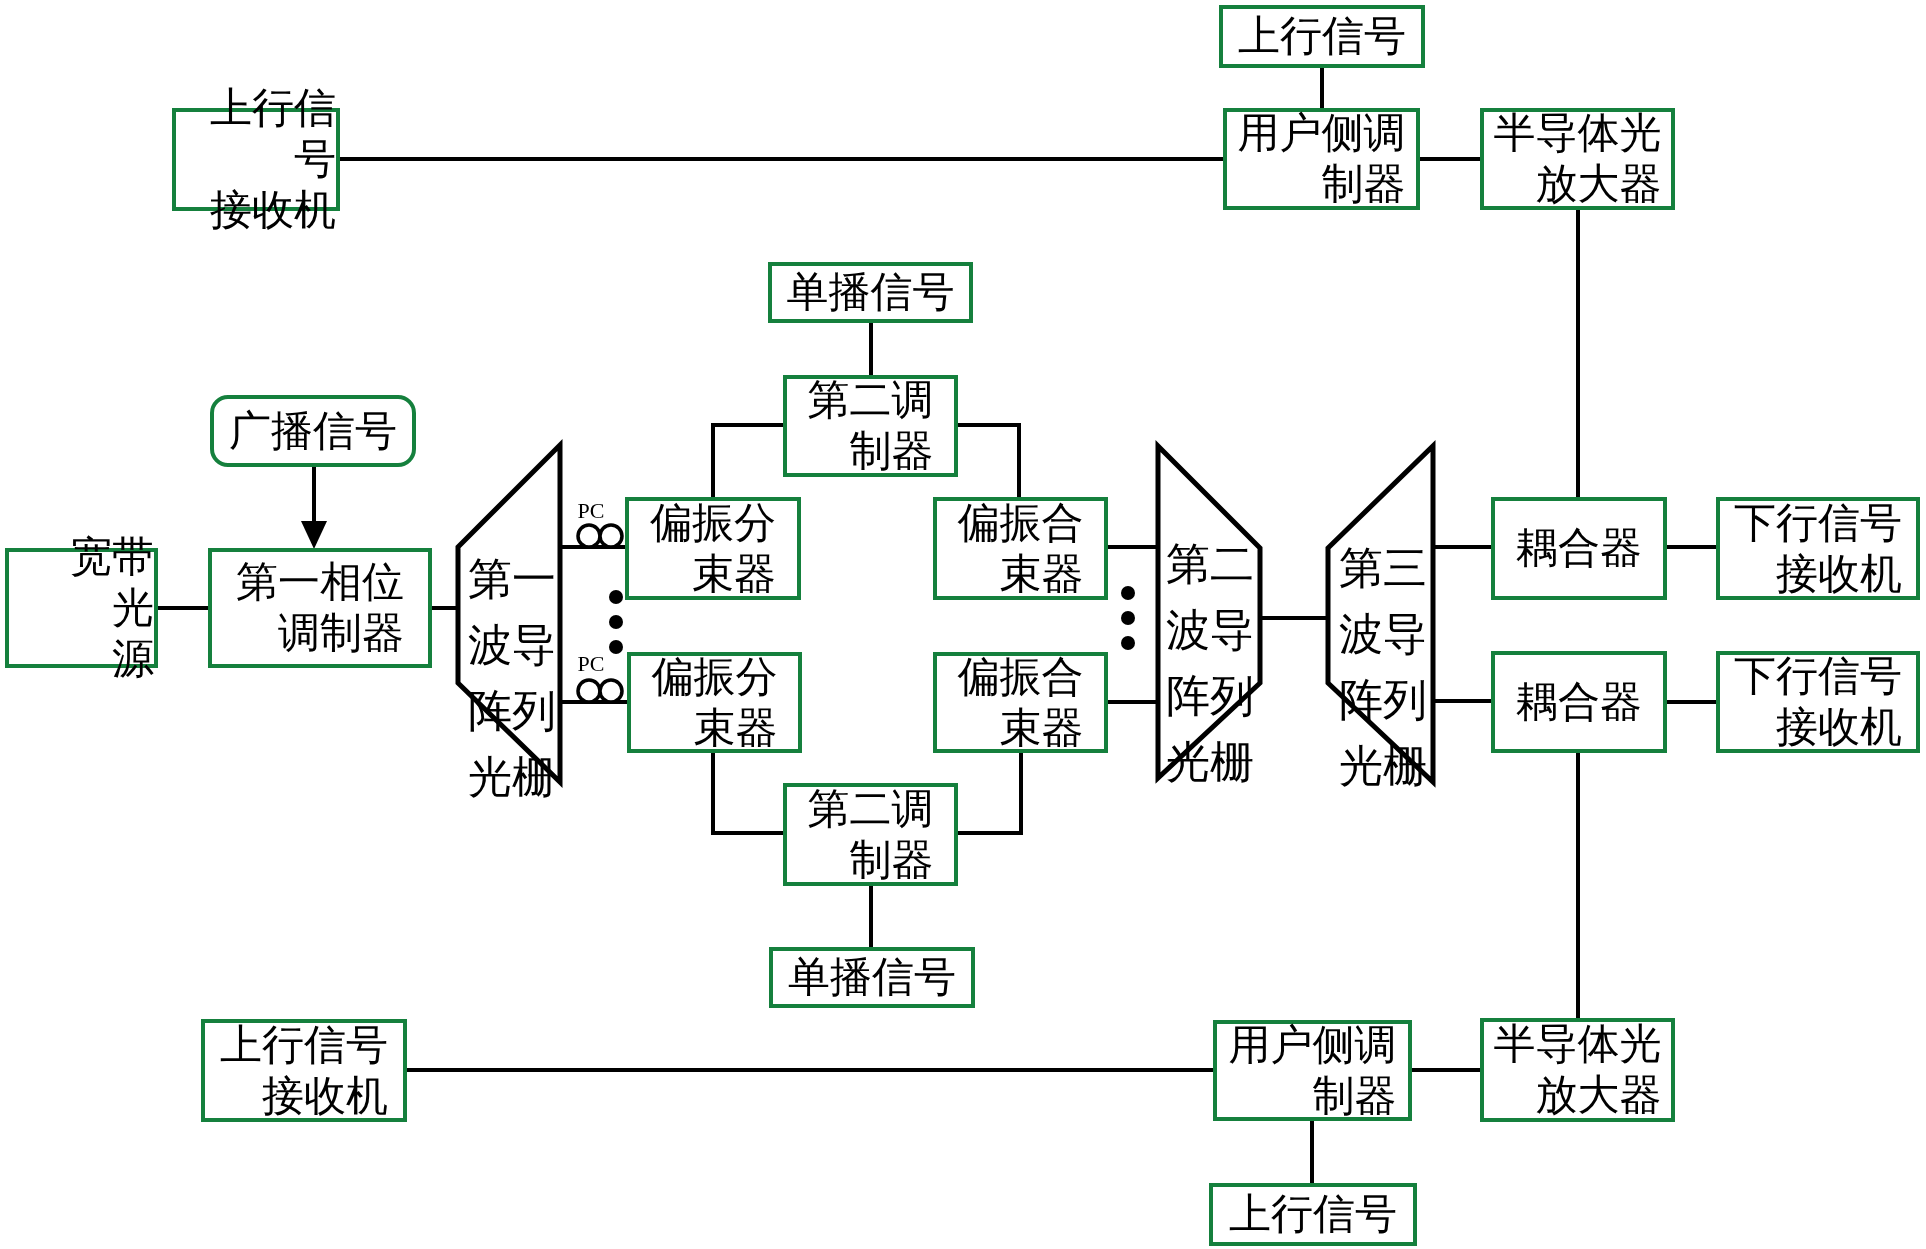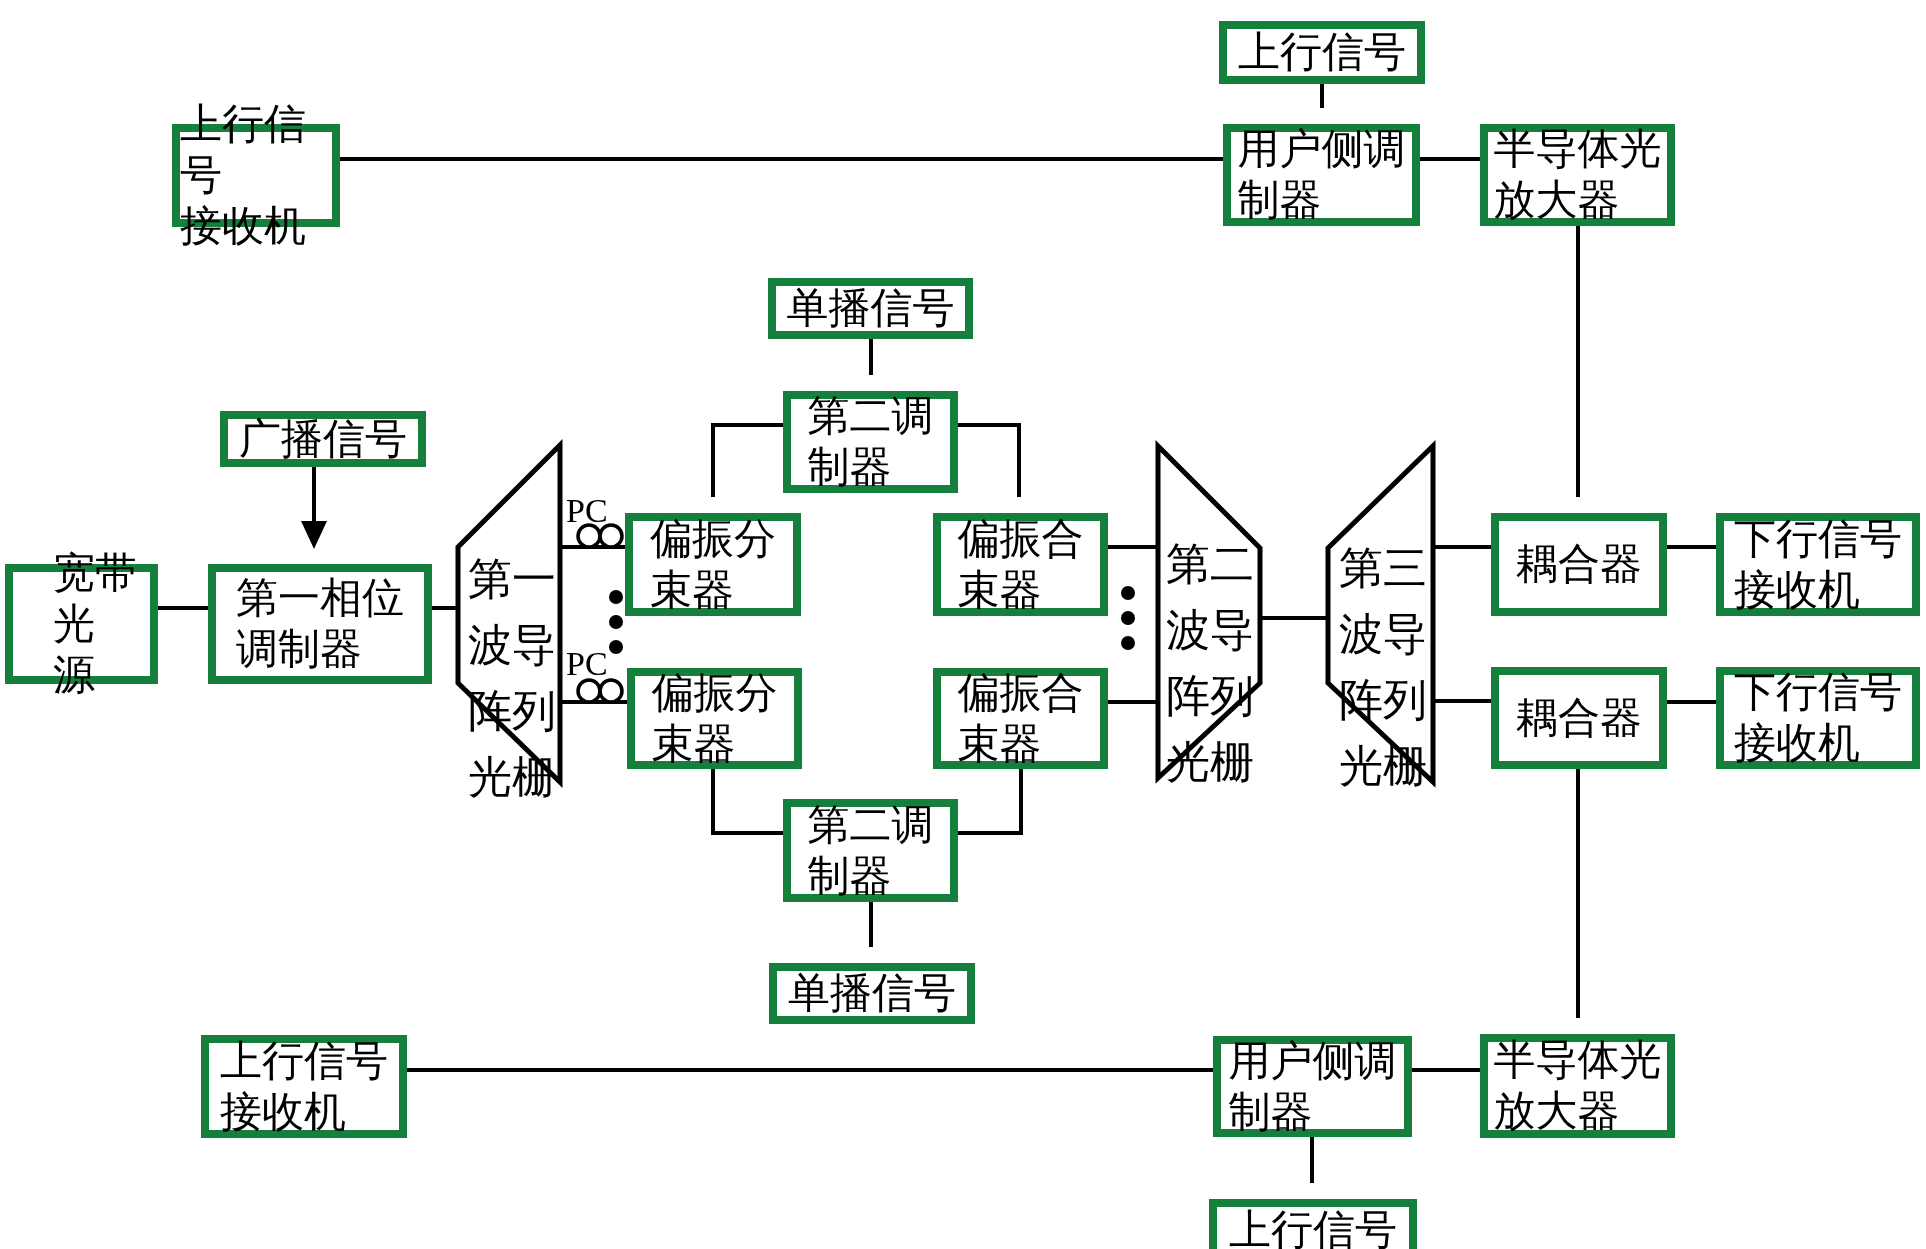--- a/index.html
+++ b/index.html
@@ -18,46 +18,45 @@
   }
   #wires {
     position: absolute;
     left: 0;
     top: 0;
     z-index: 1;
   }
   .box {
     position: absolute;
     box-sizing: border-box;
-    border: 8px solid #15803d;
+    border: 4px solid #15803d;
     background: #ffffff;
     display: flex;
     align-items: center;
     justify-content: center;
-    text-align: left;
+    text-align: right;
     font-size: 42px;
     line-height: 51px;
     white-space: pre-line;
     z-index: 2;
-    margin-top: 16px;
   }
   .awg-label {
     position: absolute;
     text-align: center;
     font-size: 44px;
     line-height: 66px;
     white-space: pre-line;
     z-index: 3;
     pointer-events: none;
   }
   .pc-label {
     position: absolute;
-    font-size: 34px;
+    font-size: 22px;
     line-height: 30px;
-    text-align: left;
+    text-align: center;
     z-index: 3;
   }
 </style>
 </head>
 <body>
 
 <div id="stage">
 
   <svg id="wires" width="1926" height="1249" viewBox="0 0 1926 1249">
     <g stroke="#000000" stroke-width="4" fill="none">
@@ -131,21 +130,21 @@
 制器</div>
 
   <div class="box" style="left:1480px; top:108px; width:195px; height:102px;">半导体光
 放大器</div>
 
   <div class="box" style="left:768px; top:262px; width:205px; height:61px;">单播信号</div>
 
   <div class="box" style="left:783px; top:375px; width:175px; height:102px;">第二调
 制器</div>
 
-  <div class="box" style="left:220px; top:395px; width:206px; height:56px;">广播信号</div>
+  <div class="box" style="left:210px; top:395px; width:206px; height:72px;border-radius:18px;">广播信号</div>
 
   <div class="box" style="left:5px; top:548px; width:153px; height:120px;padding-left:40px;">宽带光
 源</div>
 
   <div class="box" style="left:208px; top:548px; width:224px; height:120px;">第一相位
 调制器</div>
 
   <div class="box" style="left:625px; top:497px; width:176px; height:103px;">偏振分
 束器</div>
 

